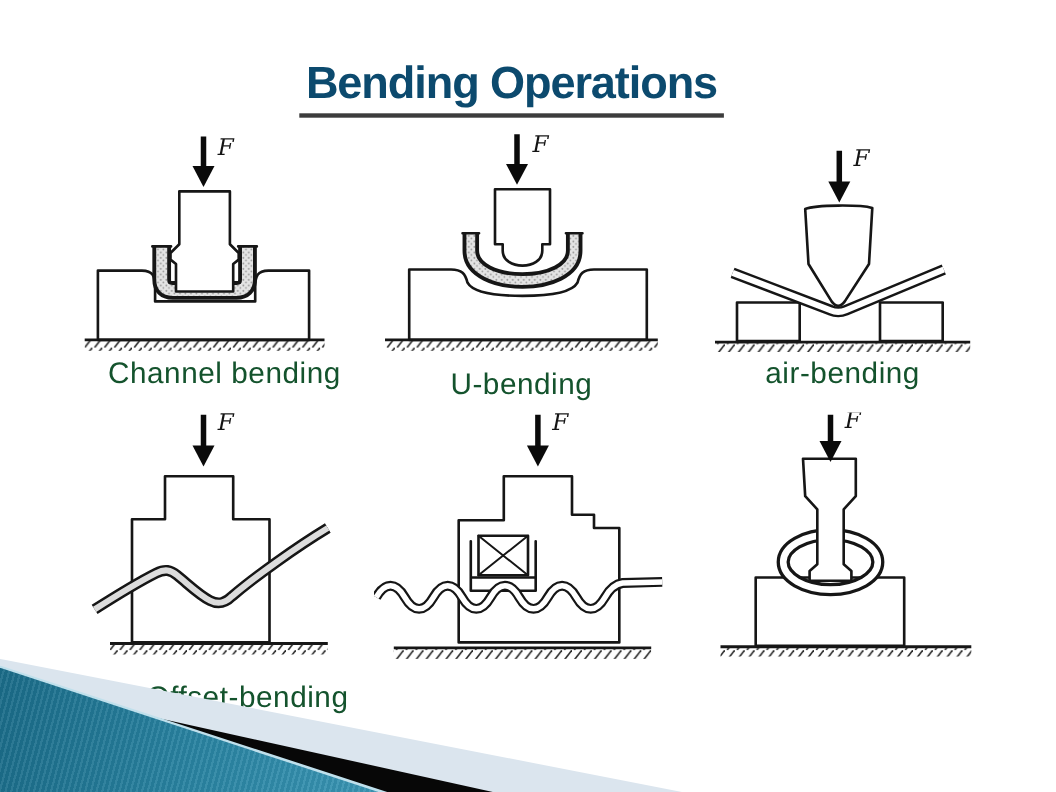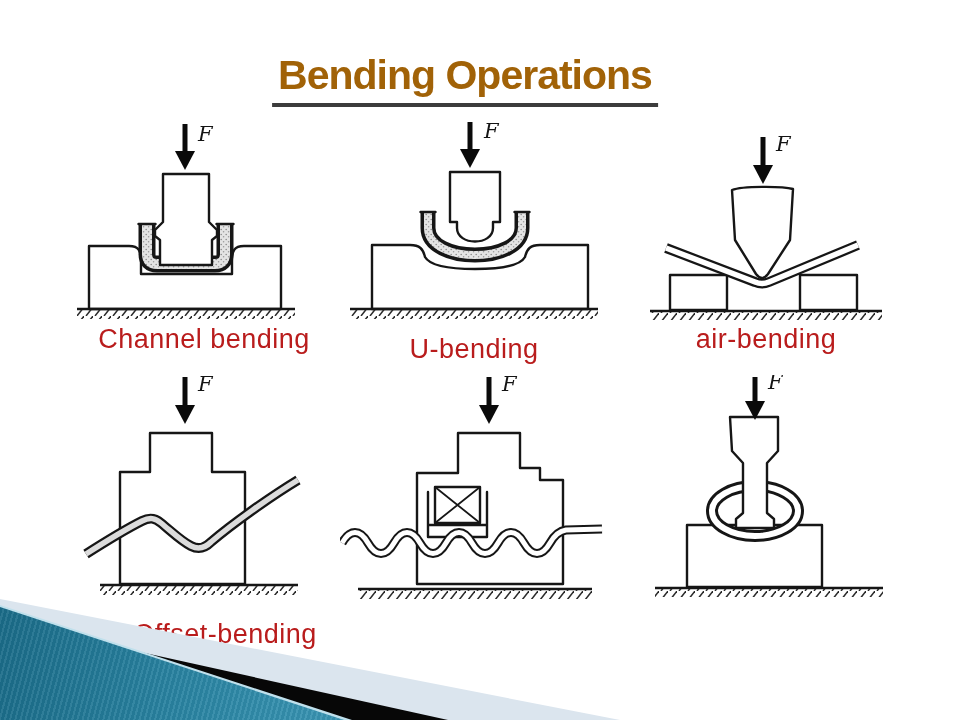--- a/index.html
+++ b/index.html
@@ -1,26 +1,26 @@
 <!DOCTYPE html>
 <html><head>
 <meta charset="utf-8">
 <style>
   html,body{margin:0;padding:0;background:#888;}
   .slide{position:relative;width:960px;height:720px;background:#ffffff;overflow:hidden;
          font-family:"Liberation Sans",sans-serif;}
   
   .title{position:absolute;top:52px;left:465px;transform:translateX(-50%);
-         font-size:41px;font-weight:700;letter-spacing:-1px;color:#a16207;
+         font-size:41px;font-weight:700;letter-spacing:-1px;color:#0c4a6e;
          border-bottom:4px solid #3c3c3c;padding:0 6px 4px 6px;white-space:nowrap;}
   
   .fig{position:absolute;}
   .fig svg{display:block;width:100%;height:100%;}
   .caption{position:absolute;width:320px;text-align:center;font-size:27px;
-           letter-spacing:.5px;color:#b91c1c;white-space:nowrap;}
+           letter-spacing:.5px;color:#14532d;white-space:nowrap;}
   
   .ink{fill:#ffffff;stroke:#161616;stroke-width:2.4;stroke-linejoin:round;}
   .ln{fill:none;stroke:#161616;stroke-width:2.4;stroke-linejoin:round;stroke-linecap:round;}
   .thin{stroke-width:1.8;}
   .gline{stroke:#161616;stroke-width:2.6;}
   .arrow-shaft{stroke:#0a0a0a;stroke-width:5;}
   .arrow-head{fill:#0a0a0a;stroke:none;}
   .flab{font-family:"DejaVu Serif",serif;font-style:italic;font-size:21px;fill:#141414;}
   .so{fill:none;stroke:#161616;}
   .si{fill:none;}

